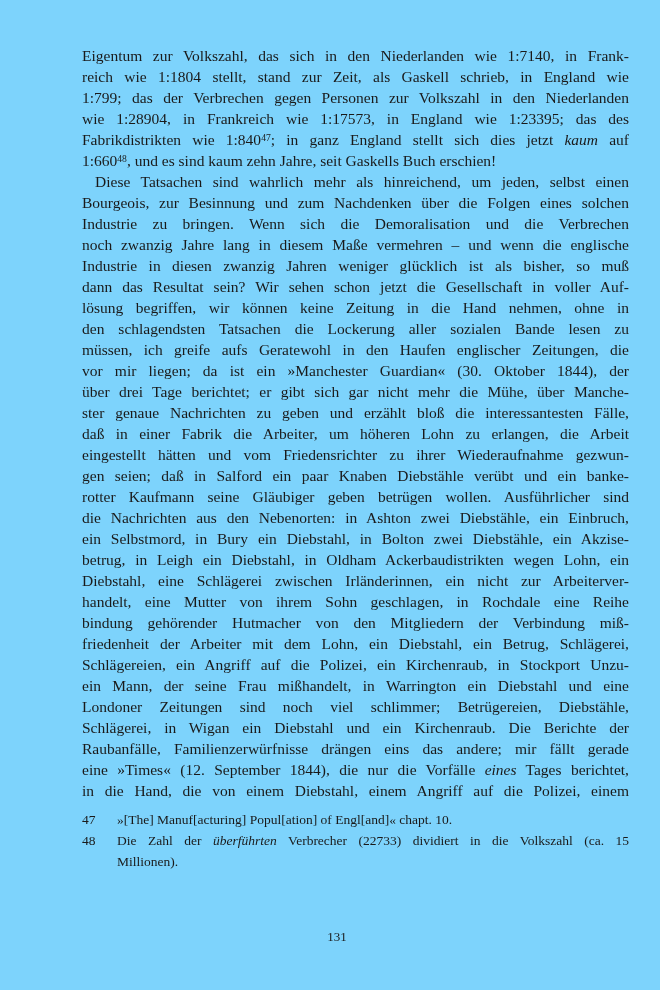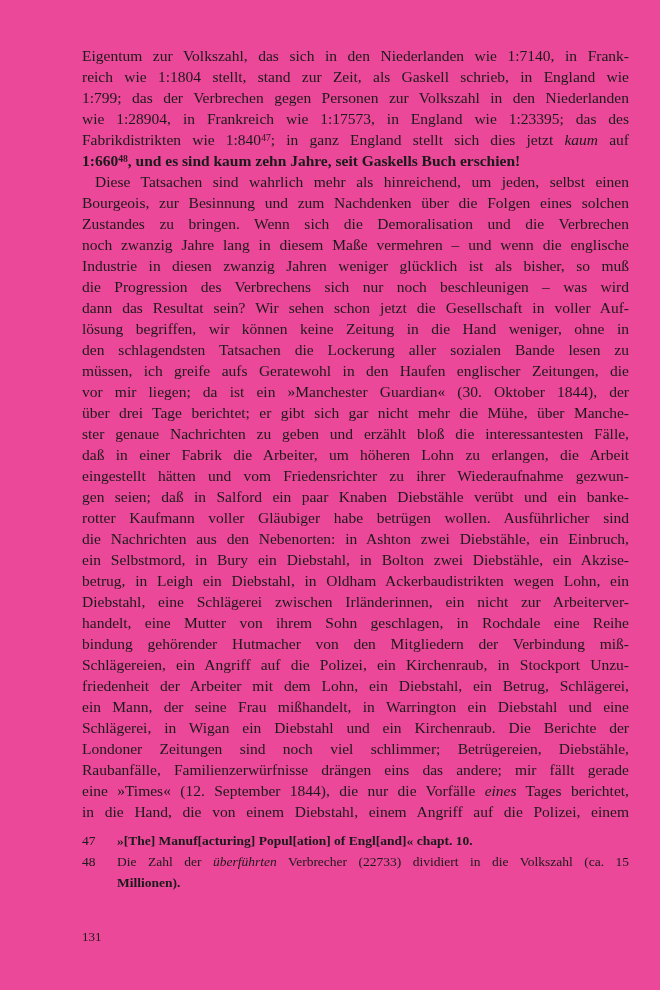--- a/index.html
+++ b/index.html
@@ -4,21 +4,21 @@
 <style>
   html, body {
     margin: 0;
     padding: 0;
     background: #ffffff;
   }
   .page {
     position: relative;
     width: 660px;
     height: 990px;
-    background: #ec4899;
+    background: #7dd3fc;
     overflow: hidden;
     font-family: "Liberation Serif", "DejaVu Serif", serif;
     color: #1a1a1a;
   }
   .text-block {
     position: absolute;
     left: 82px;
     top: 45px;
     width: 547px;
   }
@@ -28,21 +28,20 @@
   }
   .para { margin: 0; }
   .line {
     text-align: justify;
     text-align-last: justify;
     text-justify: inter-word;
     white-space: normal;
   }
   .line.no-stretch {
     text-align-last: left;
-    font-weight: bold;
   }
   .para.indent .line:first-child {
     text-indent: 13px;
   }
   em {
     font-style: italic;
   }
   sup {
     font-size: 62%;
     line-height: 0;
@@ -65,21 +64,21 @@
   }
   .fn-text {
     flex: 1 1 auto;
     min-width: 0;
   }
   .page-number {
     position: absolute;
     left: 82px;
     top: 929px;
     width: 510px;
-    text-align: left;
+    text-align: center;
     font-size: 13px;
     line-height: 15px;
   }
 </style>
 </head>
 <body>
 
 <div class="page">
   <div class="text-block">
     <section class="main-text">
@@ -87,46 +86,45 @@
           <div class="line">Eigentum zur Volkszahl, das sich in den Niederlanden wie 1:7140, in Frank-</div>
           <div class="line">reich wie 1:1804 stellt, stand zur Zeit, als Gaskell schrieb, in England wie</div>
           <div class="line">1:799; das der Verbrechen gegen Personen zur Volkszahl in den Niederlanden</div>
           <div class="line">wie 1:28904, in Frankreich wie 1:17573, in England wie 1:23395; das des</div>
           <div class="line">Fabrikdistrikten wie 1:840<sup>47</sup>; in ganz England stellt sich dies jetzt <em>kaum</em> auf</div>
           <div class="line no-stretch">1:660<sup>48</sup>, und es sind kaum zehn Jahre, seit Gaskells Buch erschien!</div>
         </div>
         <div class="para indent">
           <div class="line">Diese Tatsachen sind wahrlich mehr als hinreichend, um jeden, selbst einen</div>
           <div class="line">Bourgeois, zur Besinnung und zum Nachdenken über die Folgen eines solchen</div>
-          <div class="line">Zustandes zu bringen. Wenn sich die Demoralisation und die Verbrechen</div>
+          <div class="line">Industrie zu bringen. Wenn sich die Demoralisation und die Verbrechen</div>
           <div class="line">noch zwanzig Jahre lang in diesem Maße vermehren – und wenn die englische</div>
           <div class="line">Industrie in diesen zwanzig Jahren weniger glücklich ist als bisher, so muß</div>
-          <div class="line">die Progression des Verbrechens sich nur noch beschleunigen – was wird</div>
           <div class="line">dann das Resultat sein? Wir sehen schon jetzt die Gesellschaft in voller Auf-</div>
-          <div class="line">lösung begriffen, wir können keine Zeitung in die Hand weniger, ohne in</div>
+          <div class="line">lösung begriffen, wir können keine Zeitung in die Hand nehmen, ohne in</div>
           <div class="line">den schlagendsten Tatsachen die Lockerung aller sozialen Bande lesen zu</div>
           <div class="line">müssen, ich greife aufs Geratewohl in den Haufen englischer Zeitungen, die</div>
           <div class="line">vor mir liegen; da ist ein »Manchester Guardian« (30. Oktober 1844), der</div>
           <div class="line">über drei Tage berichtet; er gibt sich gar nicht mehr die Mühe, über Manche-</div>
           <div class="line">ster genaue Nachrichten zu geben und erzählt bloß die interessantesten Fälle,</div>
           <div class="line">daß in einer Fabrik die Arbeiter, um höheren Lohn zu erlangen, die Arbeit</div>
           <div class="line">eingestellt hätten und vom Friedensrichter zu ihrer Wiederaufnahme gezwun-</div>
           <div class="line">gen seien; daß in Salford ein paar Knaben Diebstähle verübt und ein banke-</div>
-          <div class="line">rotter Kaufmann voller Gläubiger habe betrügen wollen. Ausführlicher sind</div>
+          <div class="line">rotter Kaufmann seine Gläubiger geben betrügen wollen. Ausführlicher sind</div>
           <div class="line">die Nachrichten aus den Nebenorten: in Ashton zwei Diebstähle, ein Einbruch,</div>
           <div class="line">ein Selbstmord, in Bury ein Diebstahl, in Bolton zwei Diebstähle, ein Akzise-</div>
           <div class="line">betrug, in Leigh ein Diebstahl, in Oldham Ackerbaudistrikten wegen Lohn, ein</div>
           <div class="line">Diebstahl, eine Schlägerei zwischen Irländerinnen, ein nicht zur Arbeiterver-</div>
           <div class="line">handelt, eine Mutter von ihrem Sohn geschlagen, in Rochdale eine Reihe</div>
           <div class="line">bindung gehörender Hutmacher von den Mitgliedern der Verbindung miß-</div>
+          <div class="line">friedenheit der Arbeiter mit dem Lohn, ein Diebstahl, ein Betrug, Schlägerei,</div>
           <div class="line">Schlägereien, ein Angriff auf die Polizei, ein Kirchenraub, in Stockport Unzu-</div>
-          <div class="line">friedenheit der Arbeiter mit dem Lohn, ein Diebstahl, ein Betrug, Schlägerei,</div>
           <div class="line">ein Mann, der seine Frau mißhandelt, in Warrington ein Diebstahl und eine</div>
+          <div class="line">Londoner Zeitungen sind noch viel schlimmer; Betrügereien, Diebstähle,</div>
           <div class="line">Schlägerei, in Wigan ein Diebstahl und ein Kirchenraub. Die Berichte der</div>
-          <div class="line">Londoner Zeitungen sind noch viel schlimmer; Betrügereien, Diebstähle,</div>
           <div class="line">Raubanfälle, Familienzerwürfnisse drängen eins das andere; mir fällt gerade</div>
           <div class="line">eine »Times« (12. September 1844), die nur die Vorfälle <em>eines</em> Tages berichtet,</div>
           <div class="line">in die Hand, die von einem Diebstahl, einem Angriff auf die Polizei, einem</div>
         </div>
       </section>
     <section class="footnotes">
         <div class="footnote">
           <div class="fn-num">47</div>
           <div class="fn-text">
             <div class="line no-stretch">»[The] Manuf[acturing] Popul[ation] of Engl[and]« chapt. 10.</div>

